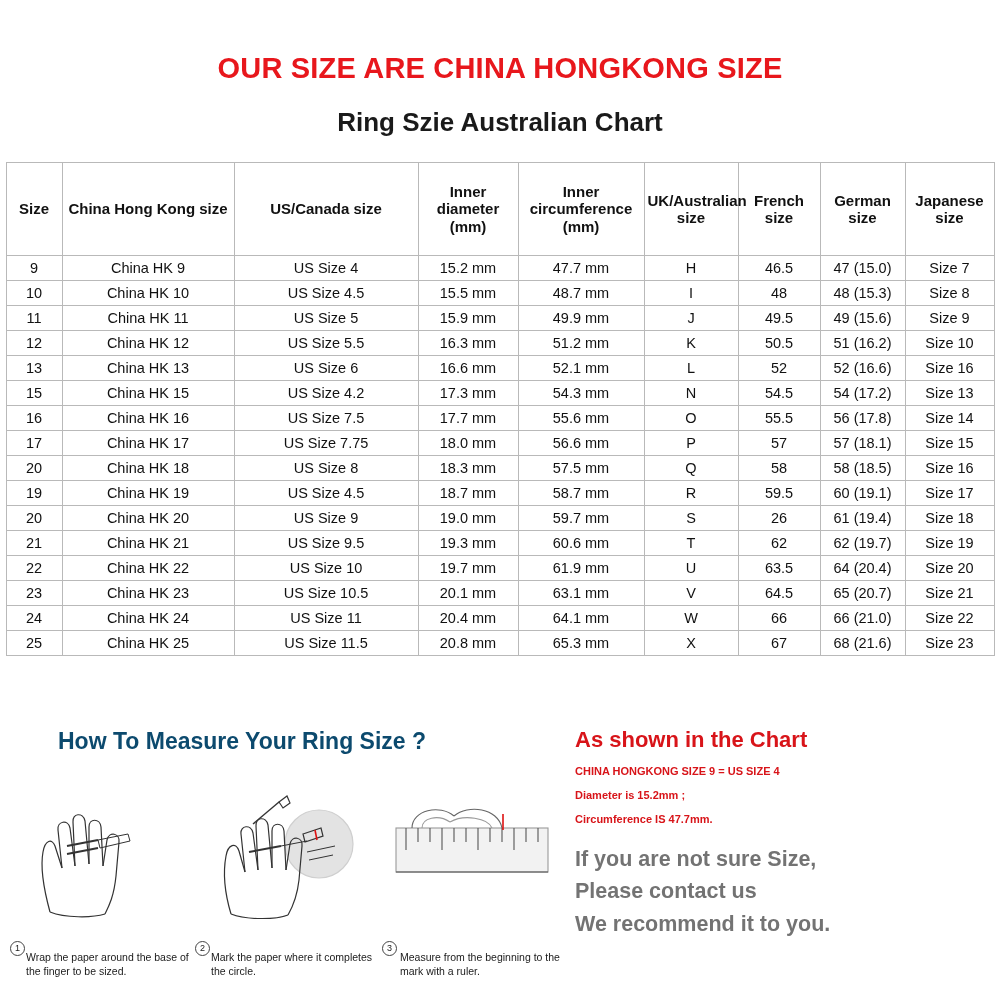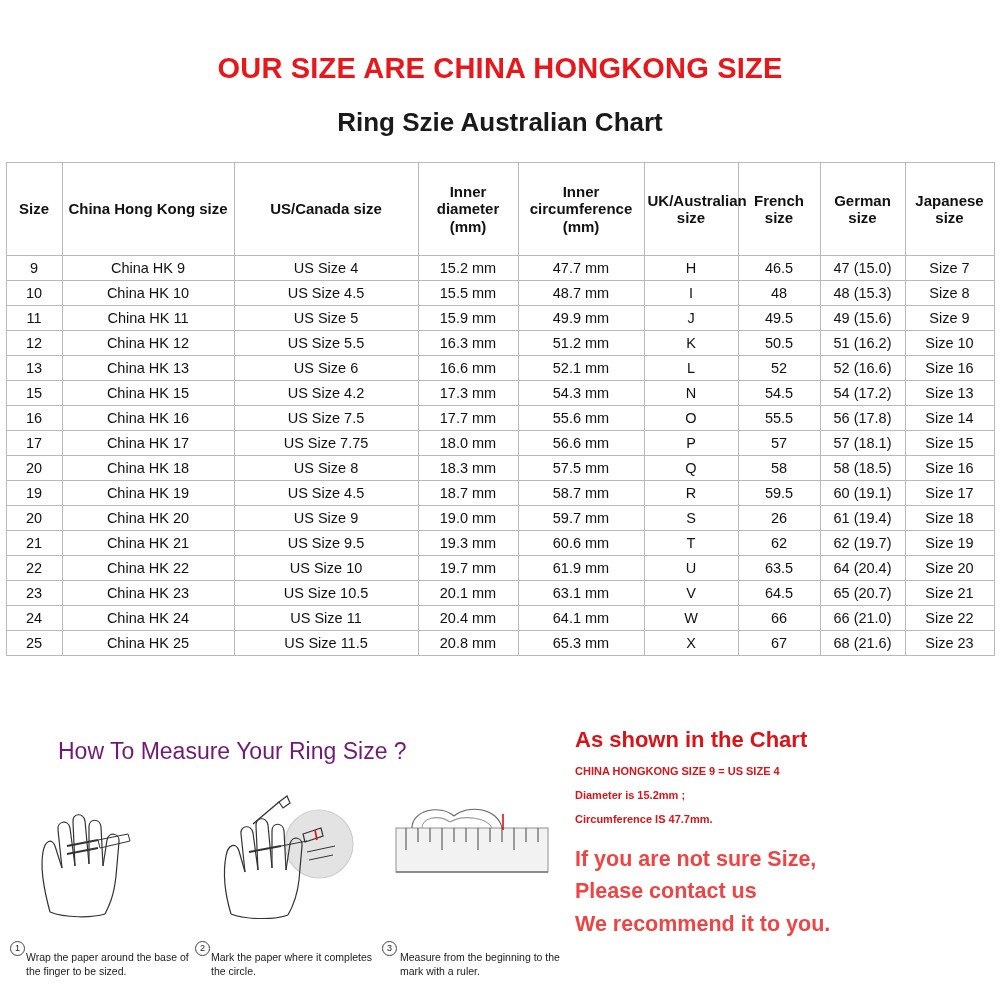--- a/index.html
+++ b/index.html
@@ -72,24 +72,24 @@
   col.c8 { width: 89px; }
 
   .lower {
     position: relative;
     margin-top: 28px;
     height: 310px;
   }
   .how-title {
     position: absolute;
     left: 58px;
-    top: 54px;
-    color: #701a75;
+    top: 44px;
+    color: #0c4a6e;
     font-size: 23px;
-    font-weight: normal;
+    font-weight: bold;
   }
   .right-block {
     position: absolute;
     left: 575px;
     top: 0px;
     width: 420px;
     margin-top: 43px;
   }
   .right-head {
     color: #d81419;
@@ -97,21 +97,21 @@
     font-weight: bold;
     margin-bottom: 12px;
   }
   .right-line {
     color: #d81419;
     font-size: 11px;
     font-weight: bold;
     margin-bottom: 12px;
   }
   .right-big {
-    color: #ef4444;
+    color: #737373;
     font-size: 21.5px;
     font-weight: bold;
     line-height: 1.5;
     margin-top: 18px;
   }
   .steps {
     position: absolute;
     left: 10px;
     top: 110px;
     width: 570px;

